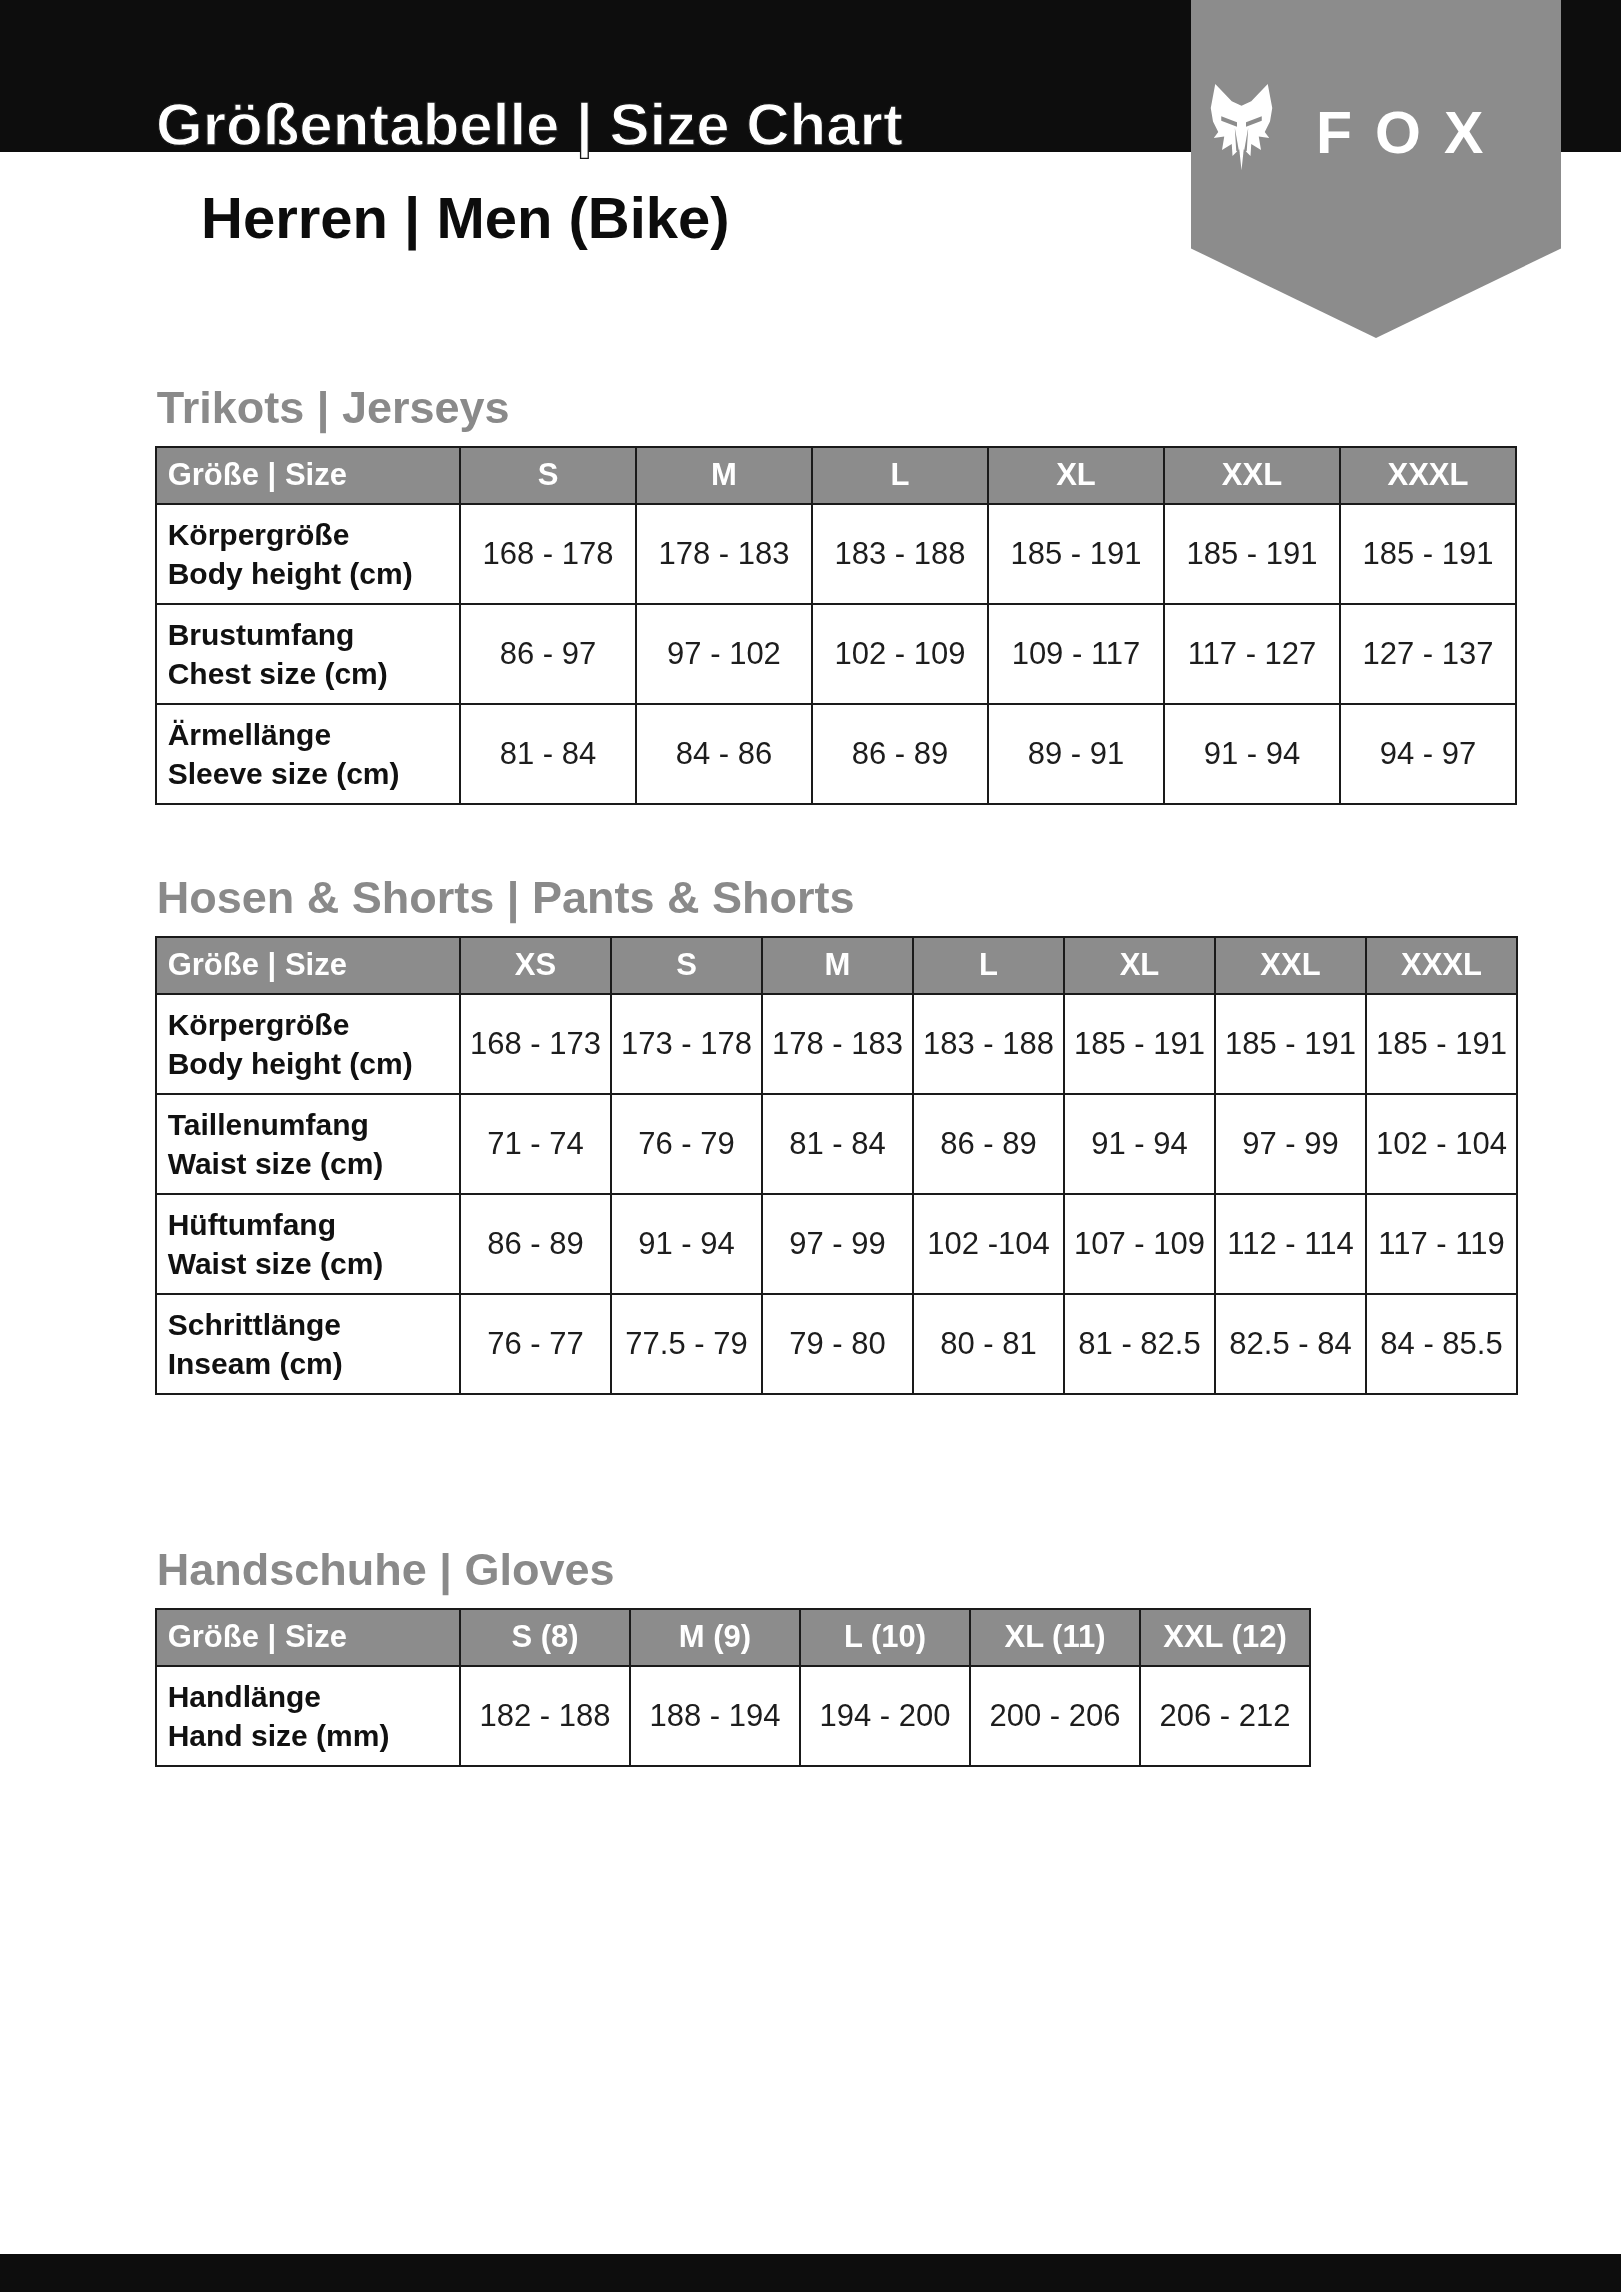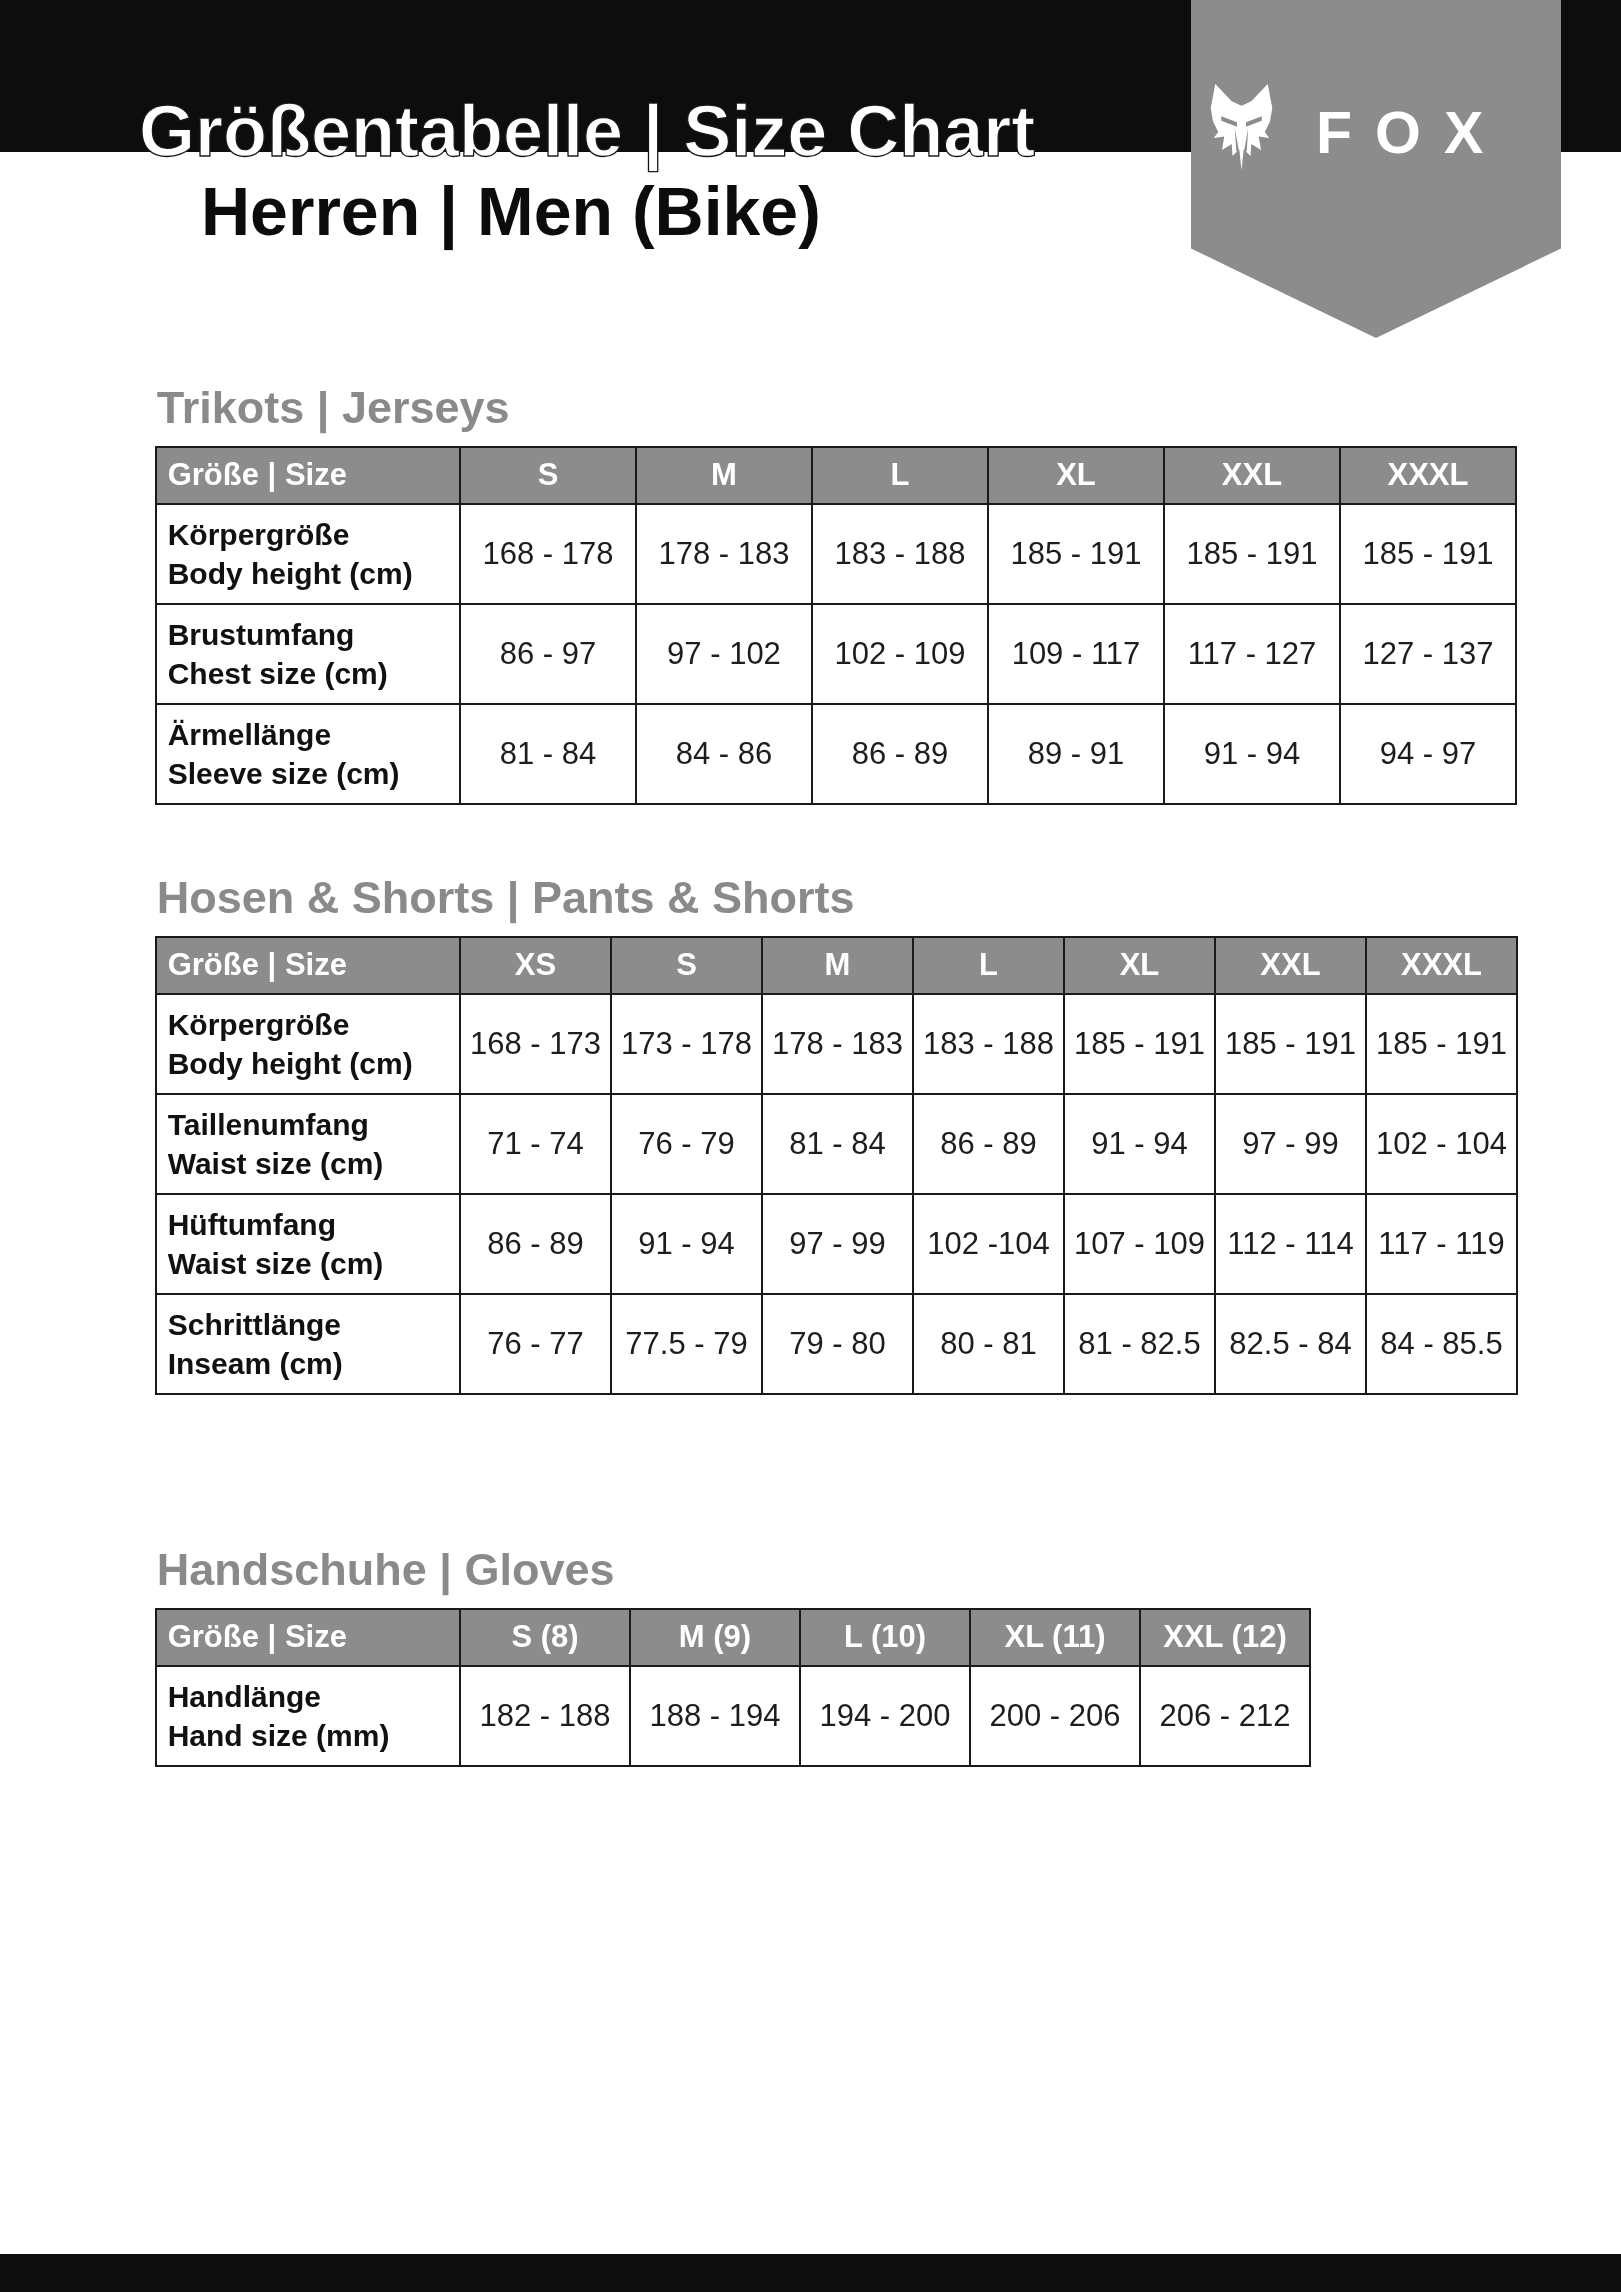--- a/index.html
+++ b/index.html
@@ -3,27 +3,27 @@
 <meta charset="utf-8">
 <style>
   html,body { margin:0; padding:0; background:#ffffff; }
   #page {
     position:relative; width:1621px; height:2293px; overflow:hidden;
     background:#ffffff; font-family:"Liberation Sans", sans-serif;
   }
   
   #header-bar { position:absolute; left:0; top:0; width:1621px; height:152px; background:#0d0d0d; }
   #page-title {
-    position:absolute; left:139px; top:90px; margin:0;
-    font-size:72px; font-weight:bold; color:#ffffff; letter-spacing:0;
+    position:absolute; left:156px; top:90px; margin:0;
+    font-size:60px; font-weight:bold; color:#ffffff; letter-spacing:0;
     -webkit-text-stroke:1.3px #161616; white-space:nowrap; z-index:3;
   }
   #page-subtitle {
-    position:absolute; left:201px; top:172px; margin:0;
-    font-size:68px; font-weight:bold; color:#0c0c0c; white-space:nowrap; z-index:2;
+    position:absolute; left:201px; top:184px; margin:0;
+    font-size:58px; font-weight:bold; color:#0c0c0c; white-space:nowrap; z-index:2;
   }
   
   #fox-badge {
     position:absolute; left:1191px; top:0; width:370px; height:338px;
     background:#8c8c8c; z-index:4;
     -webkit-clip-path:polygon(0 0,100% 0,100% 73.5%,50% 100%,0 73.5%);
     clip-path:polygon(0 0,100% 0,100% 73.5%,50% 100%,0 73.5%);
   }
   #fox-head { position:absolute; left:13.4px; top:82px; width:75px; height:91px; }
   #fox-wordmark {

